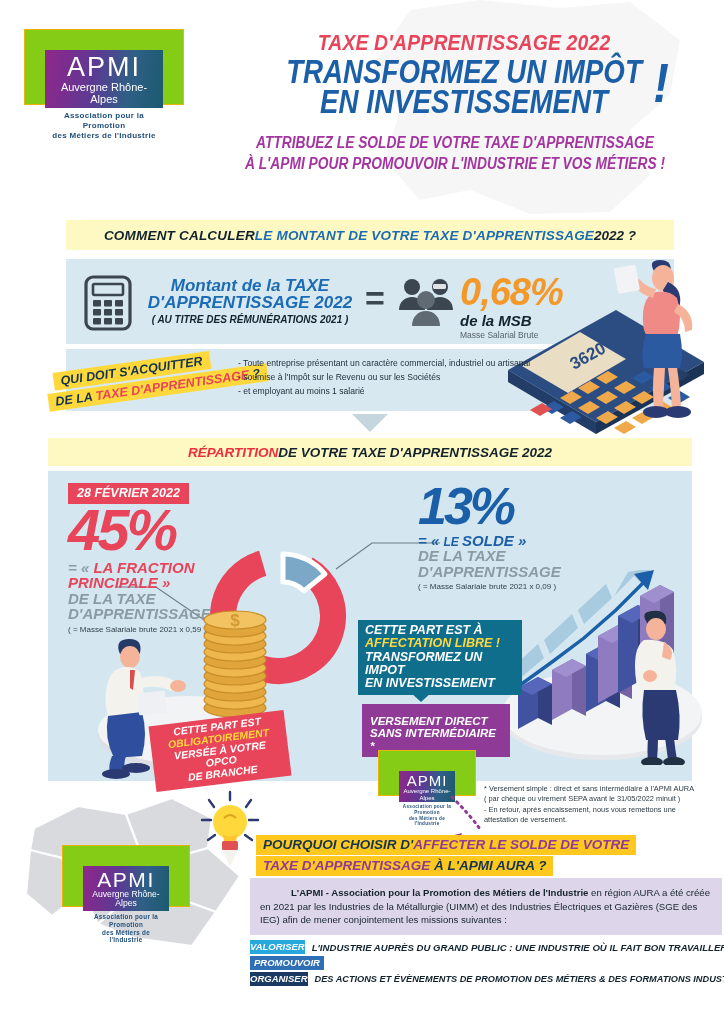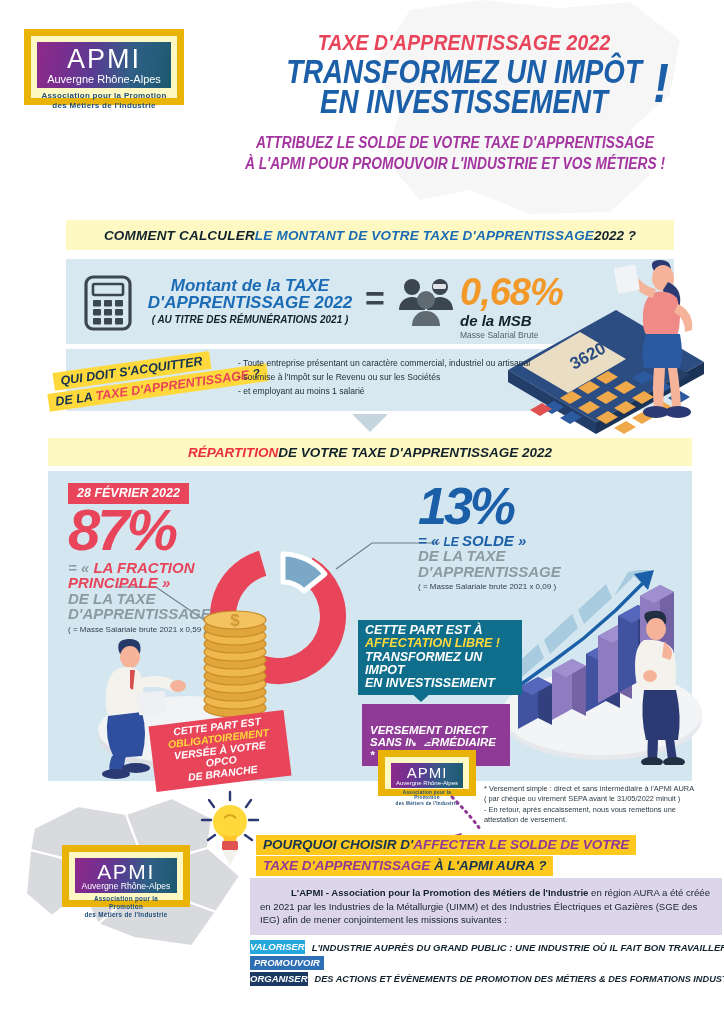--- a/index.html
+++ b/index.html
@@ -3,21 +3,21 @@
 <meta charset="utf-8">
 <style>
   html,body{margin:0;padding:0;background:#fff;}
   body{width:724px;height:1024px;position:relative;overflow:hidden;
        font-family:"Liberation Sans","DejaVu Sans",sans-serif;
        -webkit-font-smoothing:antialiased;}
   .abs{position:absolute;}
   .nosel{user-select:none;}
 
   
-  .apmi-logo{box-sizing:border-box;border:7px solid #eab308;background:#fef9c3;padding:6px;}
+  .apmi-logo{box-sizing:border-box;border:1px solid #eab308;background:#84cc16;padding:20px;}
   .apmi-top{background:linear-gradient(100deg,#8e2a8b 0%,#7b2d8e 18%,#5b3b93 42%,#2f5f86 70%,#1b5a6e 100%);
             text-align:center;padding:4px 6px 3px;}
   .apmi-word{color:#fff;font-weight:400;letter-spacing:2px;line-height:1;}
   .apmi-sub{color:#fff;line-height:1.1;}
   .apmi-bot{text-align:center;color:#1f4f7a;line-height:1.25;padding:3px 4px;font-weight:bold;letter-spacing:.3px;}
 
   
   .hl-red{color:#e8445a;font-weight:bold;font-style:italic;letter-spacing:.2px;
           transform:scaleX(.88);transform-origin:center;white-space:nowrap;}
   .hl-blue{color:#1b5fa8;font-weight:bold;font-style:italic;letter-spacing:0;
@@ -59,21 +59,21 @@
   .bignum-blue{color:#1b5fa8;font-weight:bold;font-style:italic;line-height:.82;letter-spacing:-3px;}
   .eqline{font-weight:bold;font-style:italic;line-height:1.04;}
   .gray{color:#8c9aa3;}
   .red{color:#e8445a;}
   .blue{color:#1b5fa8;}
   .tiny-note{color:#33414c;font-style:normal;}
 
   
   .tealbox{background:#0f6e8c;color:#fff;font-weight:bold;font-style:italic;line-height:1.06;padding:4px 7px 5px;}
   .tealbox .hi{color:#ffd93b;}
-  .purpbox{background:#8e3a96;color:#fff;font-weight:bold;font-style:italic;line-height:1.08;padding:20px 8px 5px;}
+  .purpbox{background:#8e3a96;color:#fff;font-weight:bold;font-style:italic;line-height:1.08;padding:11px 8px 5px;}
   .arrow-teal{width:0;height:0;border-left:11px solid transparent;border-right:11px solid transparent;border-top:10px solid #0f6e8c;}
   .arrow-purp{width:0;height:0;border-left:11px solid transparent;border-right:11px solid transparent;border-top:10px solid #8e3a96;}
   .arrow-gray{width:0;height:0;border-left:18px solid transparent;border-right:18px solid transparent;border-top:18px solid #c5d6de;}
 
   .redbadge{background:#e8445a;color:#fff;font-weight:bold;font-style:italic;text-align:center;
             line-height:1.12;padding:3px 9px 4px;transform:rotate(-7deg);}
   .redbadge .hi{color:#ffd93b;}
 
   .yellowbar{background:#ffc81f;font-weight:bold;font-style:italic;display:inline-block;padding:2px 7px 3px;white-space:nowrap;}
   .yb-navy{color:#15344f;}
@@ -256,21 +256,21 @@
   </svg>
 </div>
 
 <svg class="abs nosel" style="left:110px;top:525px;" width="340" height="110">
   <polyline points="6,62 46,62 116,110" fill="none" stroke="#6f7d87" stroke-width="1.2"></polyline>
   <polyline points="226,44 262,18 330,18" fill="none" stroke="#6f7d87" stroke-width="1.2"></polyline>
 </svg>
 
 <div class="abs nosel" style="left:68px;top:483px;width:150px;">
   <span class="datechip chip-red" style="font-size:12.5px;">28 FÉVRIER 2022</span>
-  <div class="bignum-red" style="font-size:58px;margin-top:2px;">87%</div>
+  <div class="bignum-red" style="font-size:58px;margin-top:2px;">45%</div>
   <div class="eqline" style="font-size:15px;margin-top:6px;">
     <div><span class="gray">= « </span><span class="red">LA FRACTION</span></div>
     <div><span class="red">PRINCIPALE</span><span class="red"> »</span></div>
     <div class="gray">DE LA TAXE</div>
     <div class="gray">D'APPRENTISSAGE</div>
   </div>
   <div class="tiny-note" style="font-size:8px;margin-top:3px;">( = Masse Salariale brute 2021 x 0,59 )</div>
 </div>
 
 <div class="abs nosel" style="left:418px;top:483px;width:190px;">

